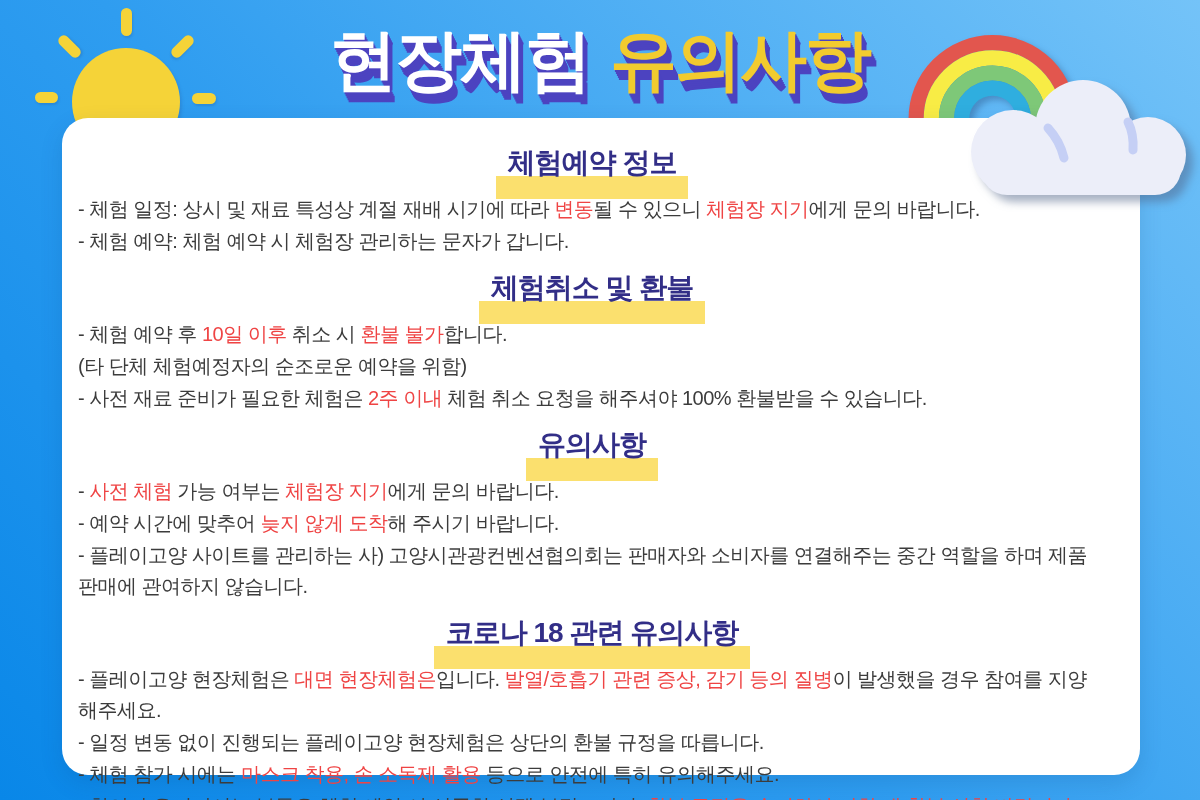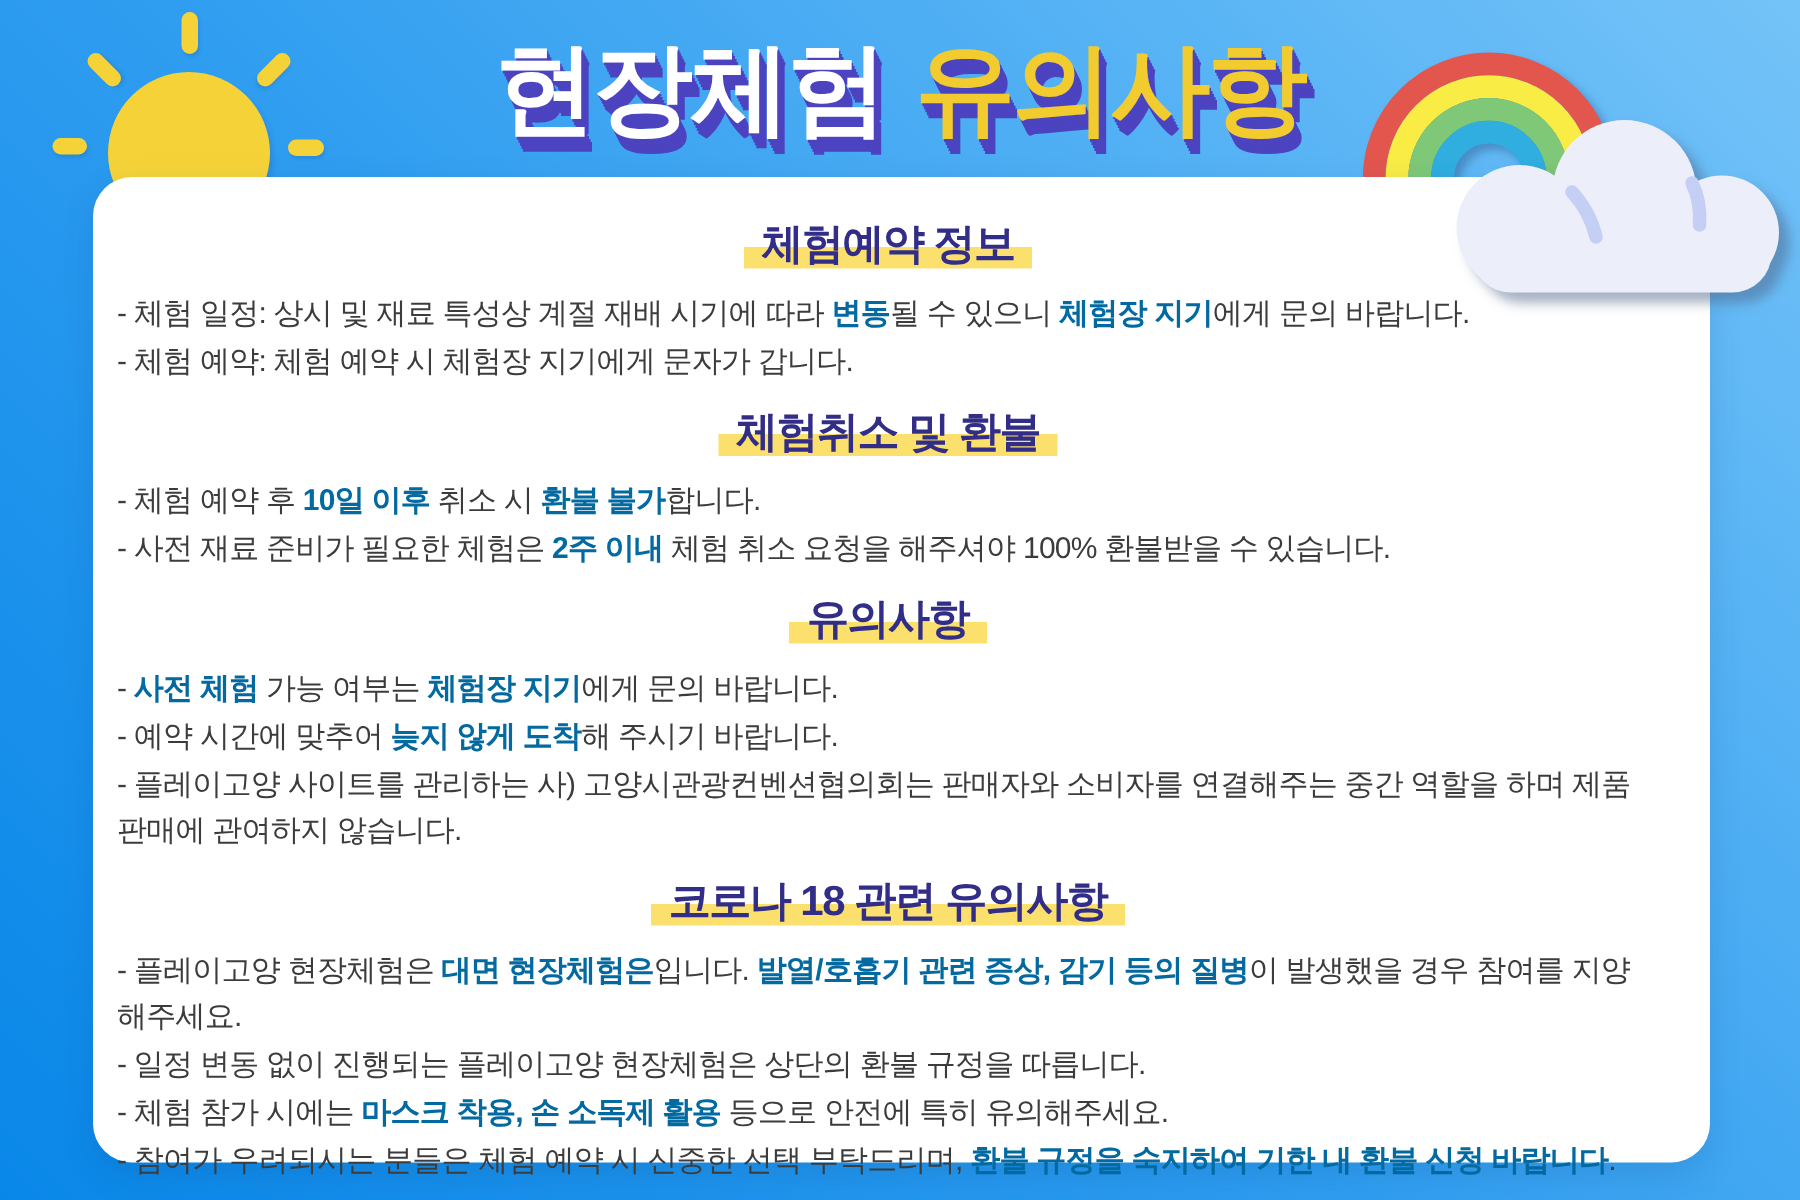--- a/index.html
+++ b/index.html
@@ -80,30 +80,30 @@
   .section-heading {
     text-align: center;
     font-size: 28px;
     font-weight: 700;
     color: #322e87;
     margin: 12px 0 12px 0;
     letter-spacing: -1px;
   }
   .section-heading .hl {
     background: linear-gradient(to bottom, transparent 55%, #fbe06e 55%);
-    padding: 0 12px 1px 12px;
+    padding: 0 12px 21px 12px;
   }
   .line {
     font-size: 20px;
     line-height: 31px;
     color: #3c3c3c;
     letter-spacing: -0.5px;
     margin: 1px 0;
   }
-  .line b { color: #0369a1; font-weight: 700; }
+  .line b { color: #ef4444; font-weight: 400; }
 </style>
 </head>
 <body>
 
 <div class="sun">
   <div class="sun-ray ray-top"></div>
   <div class="sun-ray ray-tl"></div>
   <div class="sun-ray ray-tr"></div>
   <div class="sun-ray ray-left"></div>
   <div class="sun-ray ray-right"></div>
@@ -119,25 +119,26 @@
 
 <div class="title-wrap">
   <span class="title-part primary">현장체험</span><span class="title-part accent">유의사항</span>
 </div>
 
 <main class="card">
   <div>
       <section>
         <h2 class="section-heading"><span class="hl">체험예약 정보</span></h2>
         <p class="line"><span>- 체험 일정: 상시 및 재료 특성상 계절 재배 시기에 따라 </span><b>변동</b><span>될 수 있으니 </span><b>체험장 지기</b><span>에게 문의 바랍니다.</span></p>
-        <p class="line"><span>- 체험 예약: 체험 예약 시 체험장 지기에게 문자가 갑니다.</span></p>
+        <p class="line"><span>- 체험 예약: 체험 예약 시 체험장 관리하는 문자가 갑니다.</span></p>
       </section>
       <section>
         <h2 class="section-heading"><span class="hl">체험취소 및 환불</span></h2>
         <p class="line"><span>- 체험 예약 후 </span><b>10일 이후</b><span> 취소 시 </span><b>환불 불가</b><span>합니다.</span></p>
+        <p class="line"><span>(타 단체 체험예정자의 순조로운 예약을 위함)</span></p>
         <p class="line"><span>- 사전 재료 준비가 필요한 체험은 </span><b>2주 이내</b><span> 체험 취소 요청을 해주셔야 100% 환불받을 수 있습니다.</span></p>
       </section>
       <section>
         <h2 class="section-heading"><span class="hl">유의사항</span></h2>
         <p class="line"><span>- </span><b>사전 체험</b><span> 가능 여부는 </span><b>체험장 지기</b><span>에게 문의 바랍니다.</span></p>
         <p class="line"><span>- 예약 시간에 맞추어 </span><b>늦지 않게 도착</b><span>해 주시기 바랍니다.</span></p>
         <p class="line"><span>- 플레이고양 사이트를 관리하는 사) 고양시관광컨벤션협의회는 판매자와 소비자를 연결해주는 중간 역할을 하며 제품 판매에 관여하지 않습니다.</span></p>
       </section>
       <section>
         <h2 class="section-heading"><span class="hl">코로나 18 관련 유의사항</span></h2>

